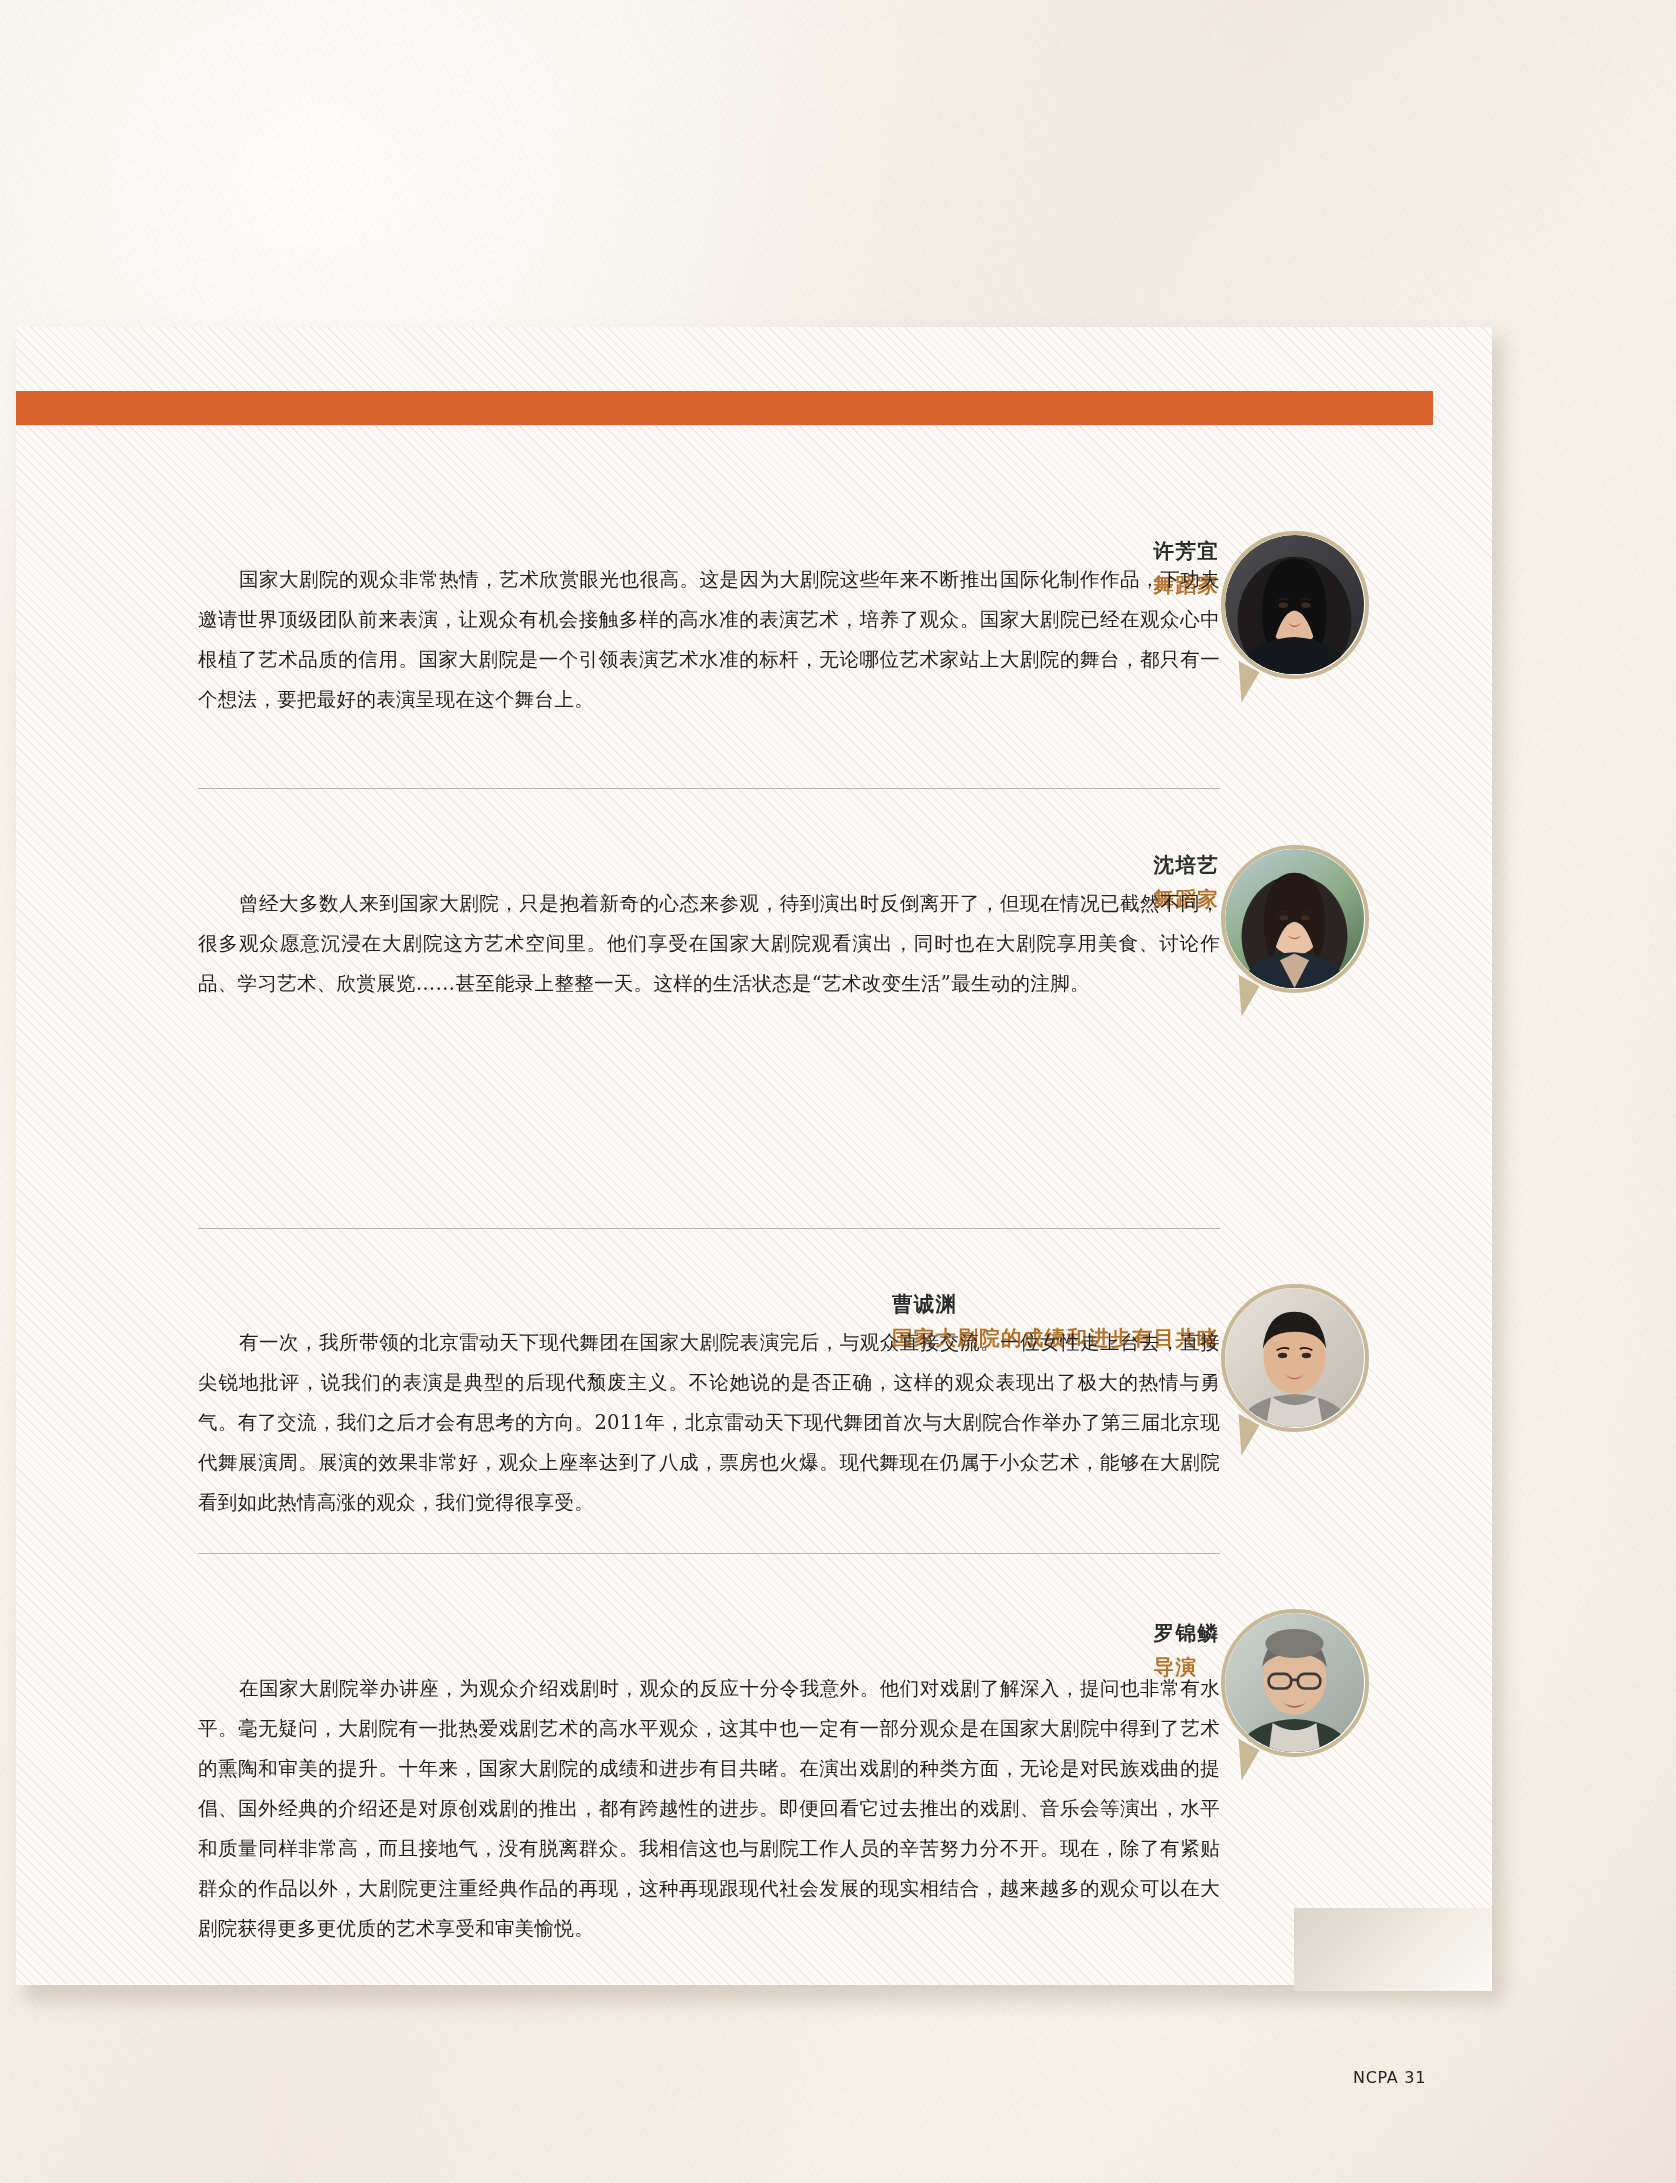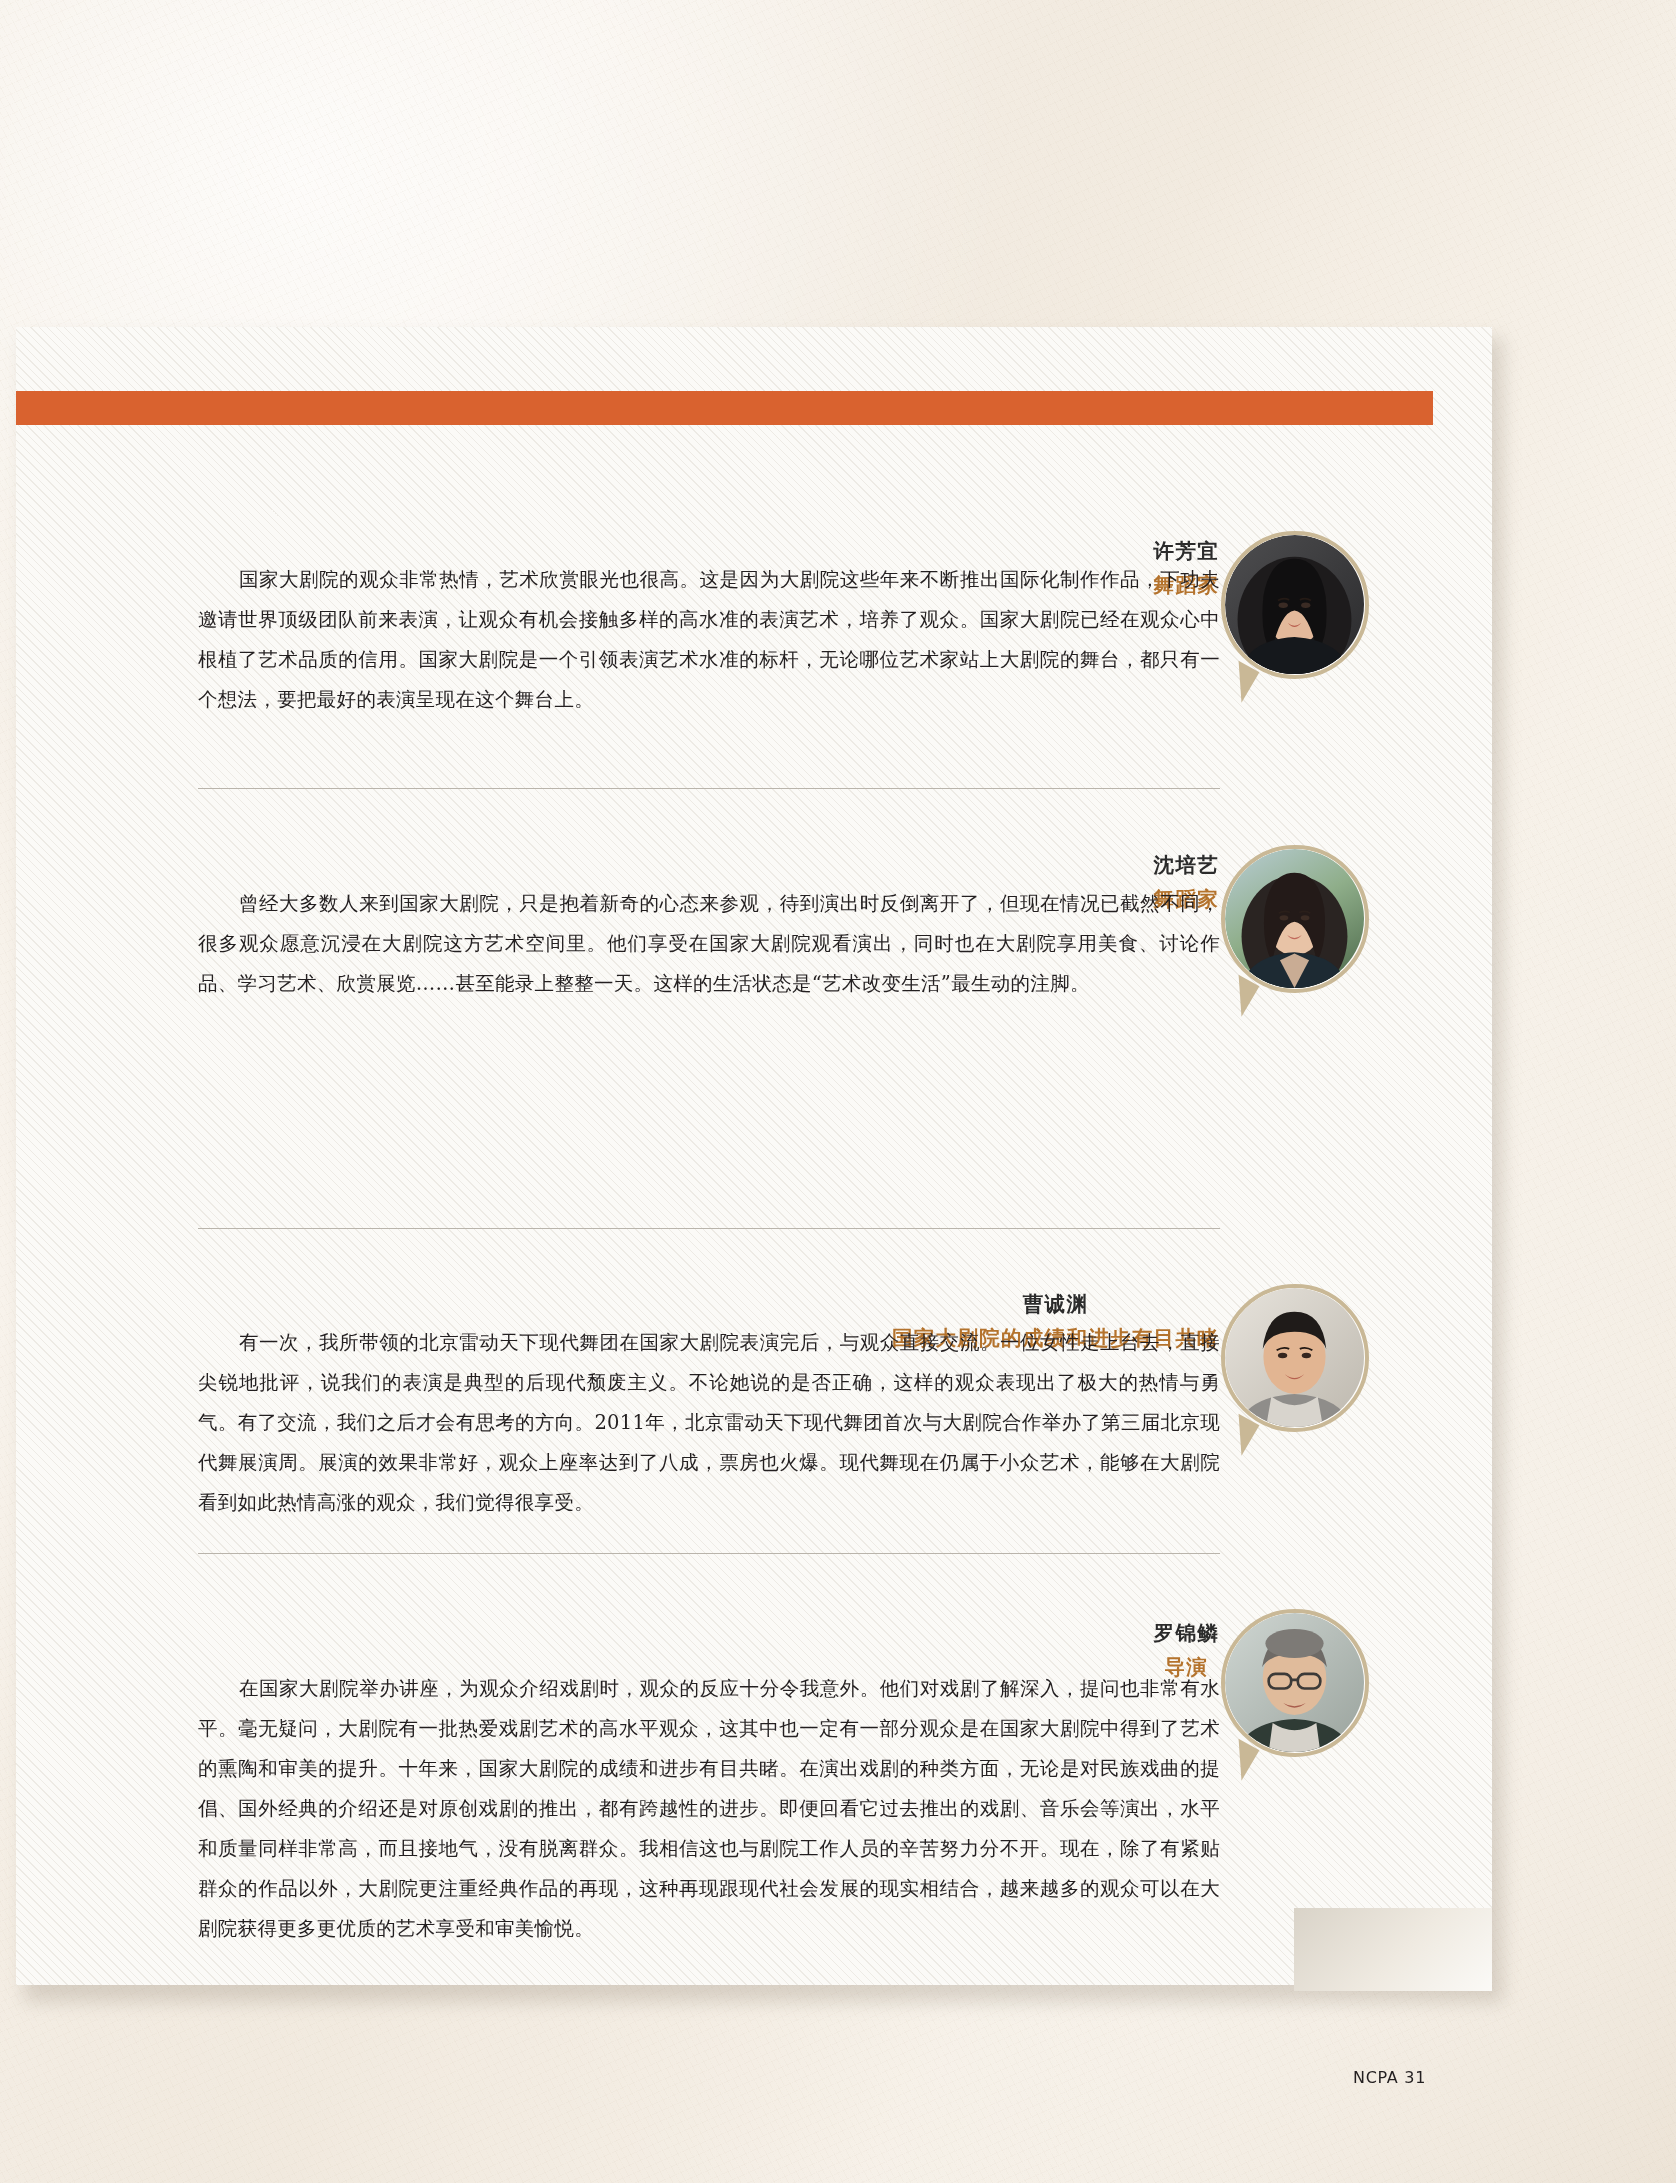--- a/index.html
+++ b/index.html
@@ -82,21 +82,21 @@
 
   
   .block {
     position: absolute;
     left: 0;
     width: 1476px;
   }
   .names {
     position: absolute;
     right: 257px;
-    text-align: center;
+    text-align: left;
   }
   .person-name {
     font-family: "DejaVu Sans", sans-serif;
     font-weight: bold;
     font-size: 20.5px;
     color: #2b2b2b;
     letter-spacing: 1.3px;
     line-height: 1.35;
   }
   .person-role {

